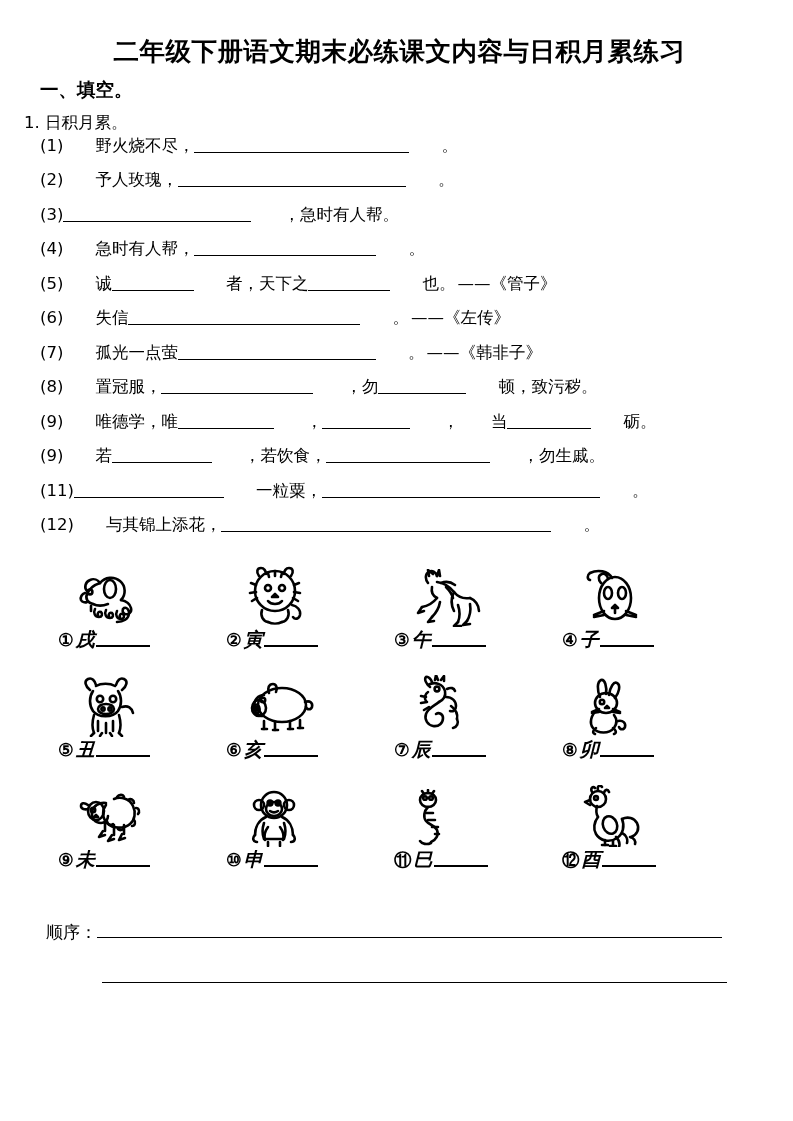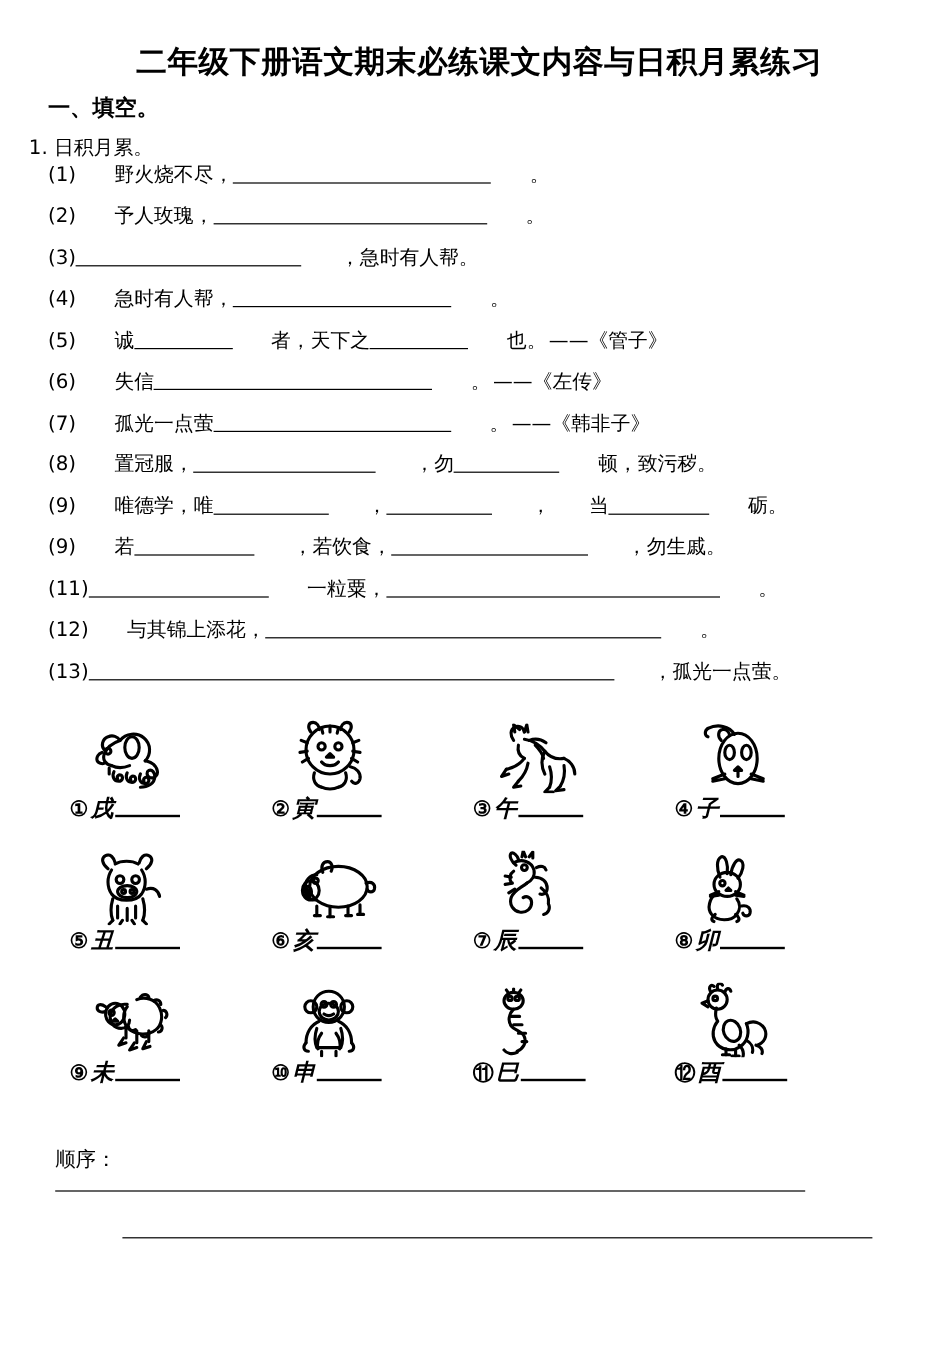--- a/index.html
+++ b/index.html
@@ -125,21 +125,20 @@
 
   
   .order-wrap {
     margin: 30px 0 0 46px;
     font-size: 17px;
   }
   .order-line1 {
     display: flex;
     align-items: baseline;
     white-space: nowrap;
-    flex-direction: column;
   }
   .order-label { flex: none; }
   .order-rule {
     flex: none;
     width: 625px;
     border-bottom: 1.6px solid #000;
     height: 14px;
   }
   .order-line2 {
     margin-top: 28px;
@@ -242,25 +241,20 @@
         <span class="blank" style="width: 150px;"></span>
         <span class="fb-txt">一粒粟，</span>
         <span class="blank" style="width: 278px;"></span>
         <span class="fb-txt">。</span>
       </div>
       <div class="fb-row">
         <span class="fb-num">(12)</span>
         <span class="fb-txt">与其锦上添花，</span>
         <span class="blank" style="width: 330px;"></span>
         <span class="fb-txt">。</span>
-      </div>
-      <div class="fb-row">
-        <span class="fb-num">(13)</span>
-        <span class="blank" style="width: 438px;"></span>
-        <span class="fb-txt">，孤光一点萤。</span>
       </div>
     </div>
 
 
   <div class="zodiac" id="zodiac-grid">
       <div class="z-row">
         <div class="z-cell">
           <div class="z-art">
             <svg width="76" height="58" viewBox="0 0 76 58">
               <g fill="none" stroke="#000" stroke-width="2.6" stroke-linecap="round" stroke-linejoin="round">

